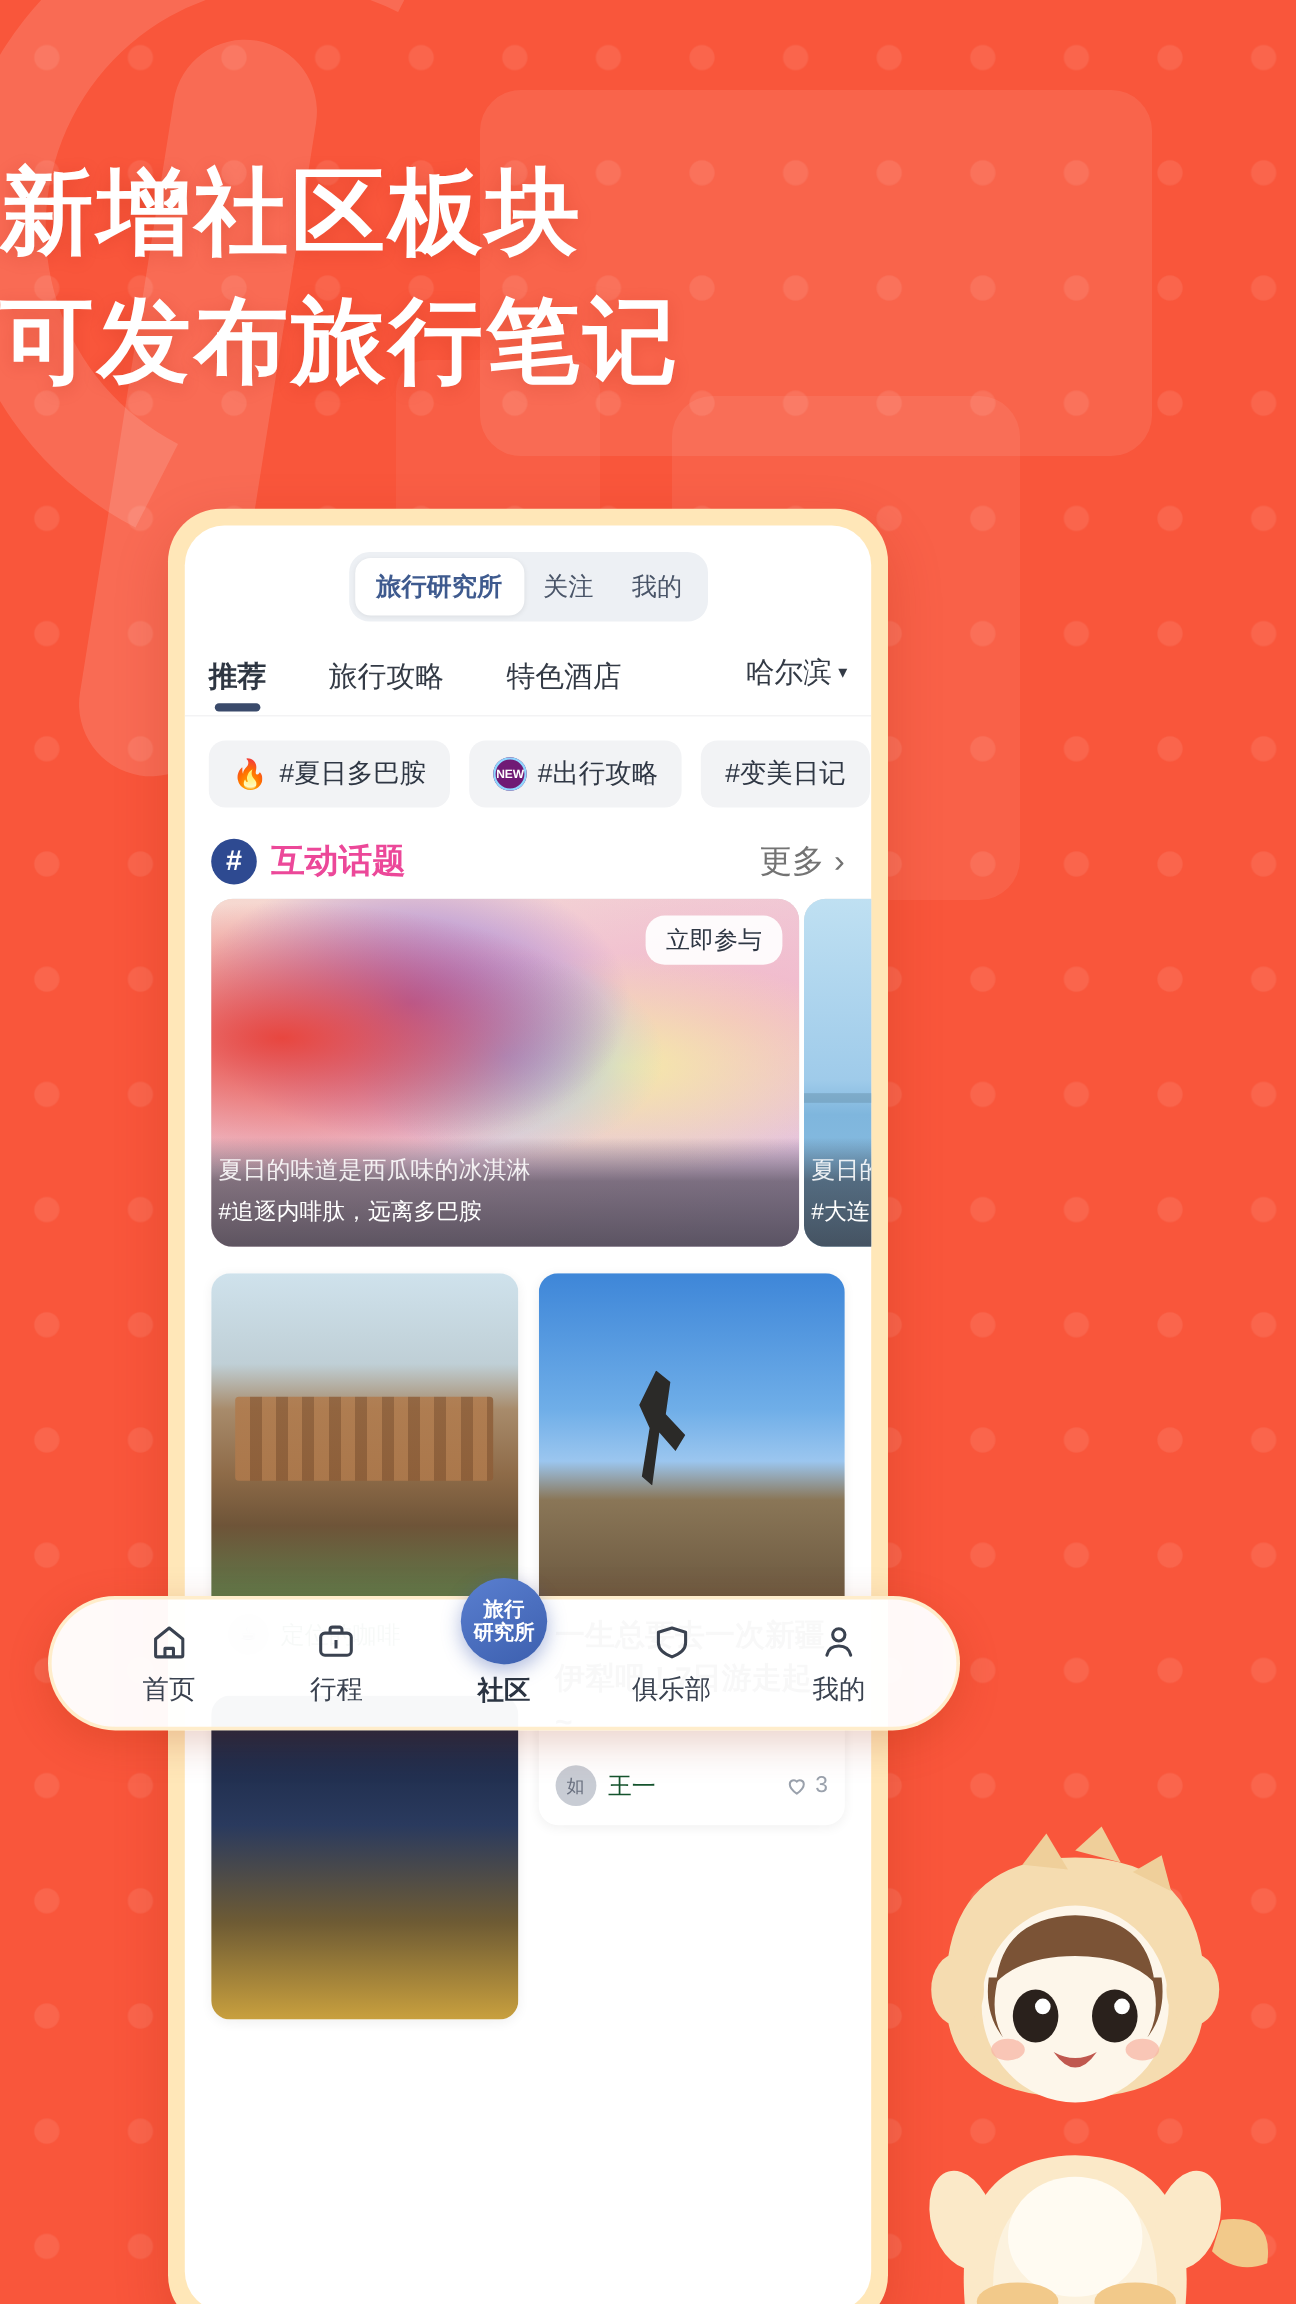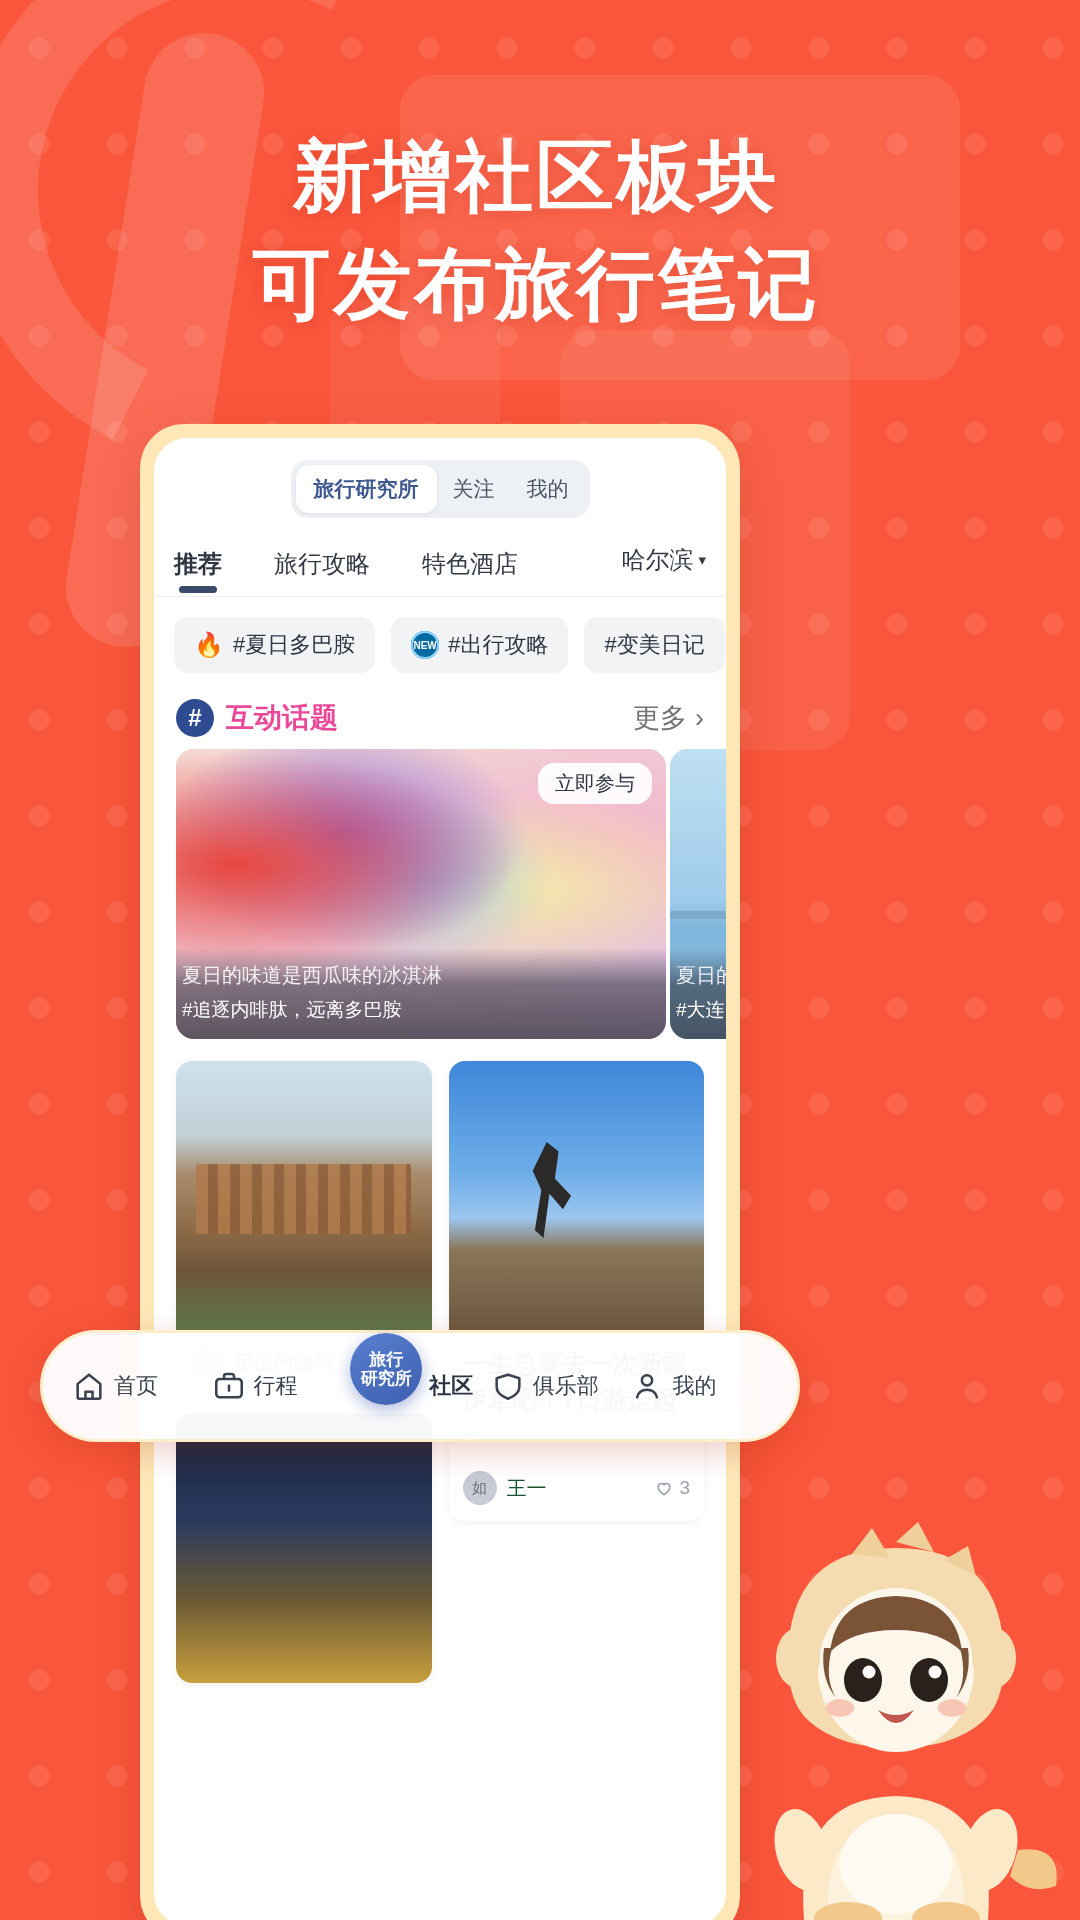--- a/index.html
+++ b/index.html
@@ -21,21 +21,21 @@
   .bg-brush2{position:absolute;left:105px;top:30px;width:120px;height:620px;
     background:rgba(255,255,255,.13);transform:rotate(9deg);border-radius:60px;}
   .bg-block-a{position:absolute;left:400px;top:75px;width:560px;height:305px;
     background:rgba(255,255,255,.085);border-radius:34px;}
   .bg-block-b{position:absolute;left:560px;top:330px;width:290px;height:420px;
     background:rgba(255,255,255,.07);border-radius:34px;}
   .bg-block-c{position:absolute;left:330px;top:300px;width:170px;height:300px;
     background:rgba(255,255,255,.05);border-radius:26px;}
 
   
-  .headline{position:absolute;left:0;top:122px;width:1072px;text-align:center;z-index:6;}
+  .headline{position:absolute;left:0;top:122px;width:1072px;z-index:6;}
   .headline h1{
     color:#fff;font-size:78px;line-height:108px;font-weight:bold;
     letter-spacing:3px;
     text-shadow:0 3px 14px rgba(160,30,0,.18);
   }
 
   
   .phone{
     position:absolute;left:140px;top:424px;width:600px;height:1516px;
     background:#FFE7B8;border-radius:44px;padding:14px;
@@ -84,21 +84,21 @@
   
   .chips{display:flex;gap:16px;padding:20px 20px 6px;overflow:hidden;}
   .chip{
     background:#F2F3F5;border-radius:14px;padding:13px 20px;
     display:flex;align-items:center;gap:9px;font-size:22px;color:#2F3744;
     white-space:nowrap;flex:0 0 auto;font-weight:500;
   }
   .ico-fire{font-size:24px;}
   .badge-new{
     width:28px;height:28px;border-radius:50%;
-    background:#0369a1;color:#fff;font-size:10px;font-weight:bold;
+    background:#701a75;color:#fff;font-size:10px;font-weight:bold;
     display:flex;align-items:center;justify-content:center;flex:0 0 auto;
     box-shadow:0 0 0 2px #8FD6FF inset;
   }
 
   
   .sect{display:flex;align-items:center;padding:20px 22px 12px;}
   .sect-ico{
     width:38px;height:38px;border-radius:50%;background:#2E4A91;color:#fff;
     display:flex;align-items:center;justify-content:center;font-size:24px;font-weight:bold;
     margin-right:12px;position:relative;
@@ -160,21 +160,21 @@
   .ftitle{font-size:25px;color:#222A36;font-weight:bold;line-height:36px;padding:14px 14px 4px;}
 
   
   .navbar{
     position:absolute;left:40px;top:1330px;width:760px;height:112px;
     background:rgba(255,255,255,.97);border-radius:56px;
     box-shadow:0 10px 34px rgba(160,40,0,.22);
     display:flex;align-items:center;padding:0 28px;z-index:20;
     border:3px solid rgba(255,236,200,.95);
   }
-  .navitem{flex:1;display:flex;flex-direction:row;align-items:center;gap:7px;position:relative;}
+  .navitem{flex:1;display:flex;flex-direction:column;align-items:center;gap:7px;position:relative;}
   .navlabel{font-size:22px;color:#3A4250;}
   .navitem.active .navlabel{color:#2B3442;font-weight:bold;}
   .navicon{width:36px;height:36px;display:flex;align-items:center;justify-content:center;}
   .navicon svg{width:34px;height:34px;}
   .nav-center{
     width:72px;height:72px;border-radius:50%;
     background:linear-gradient(150deg,#5A7FD0 0%,#3C5FAE 100%);
     color:#fff;font-size:17px;font-weight:bold;line-height:19px;text-align:center;
     display:flex;align-items:center;justify-content:center;
     margin-top:-34px;box-shadow:0 5px 16px rgba(50,80,170,.4);

